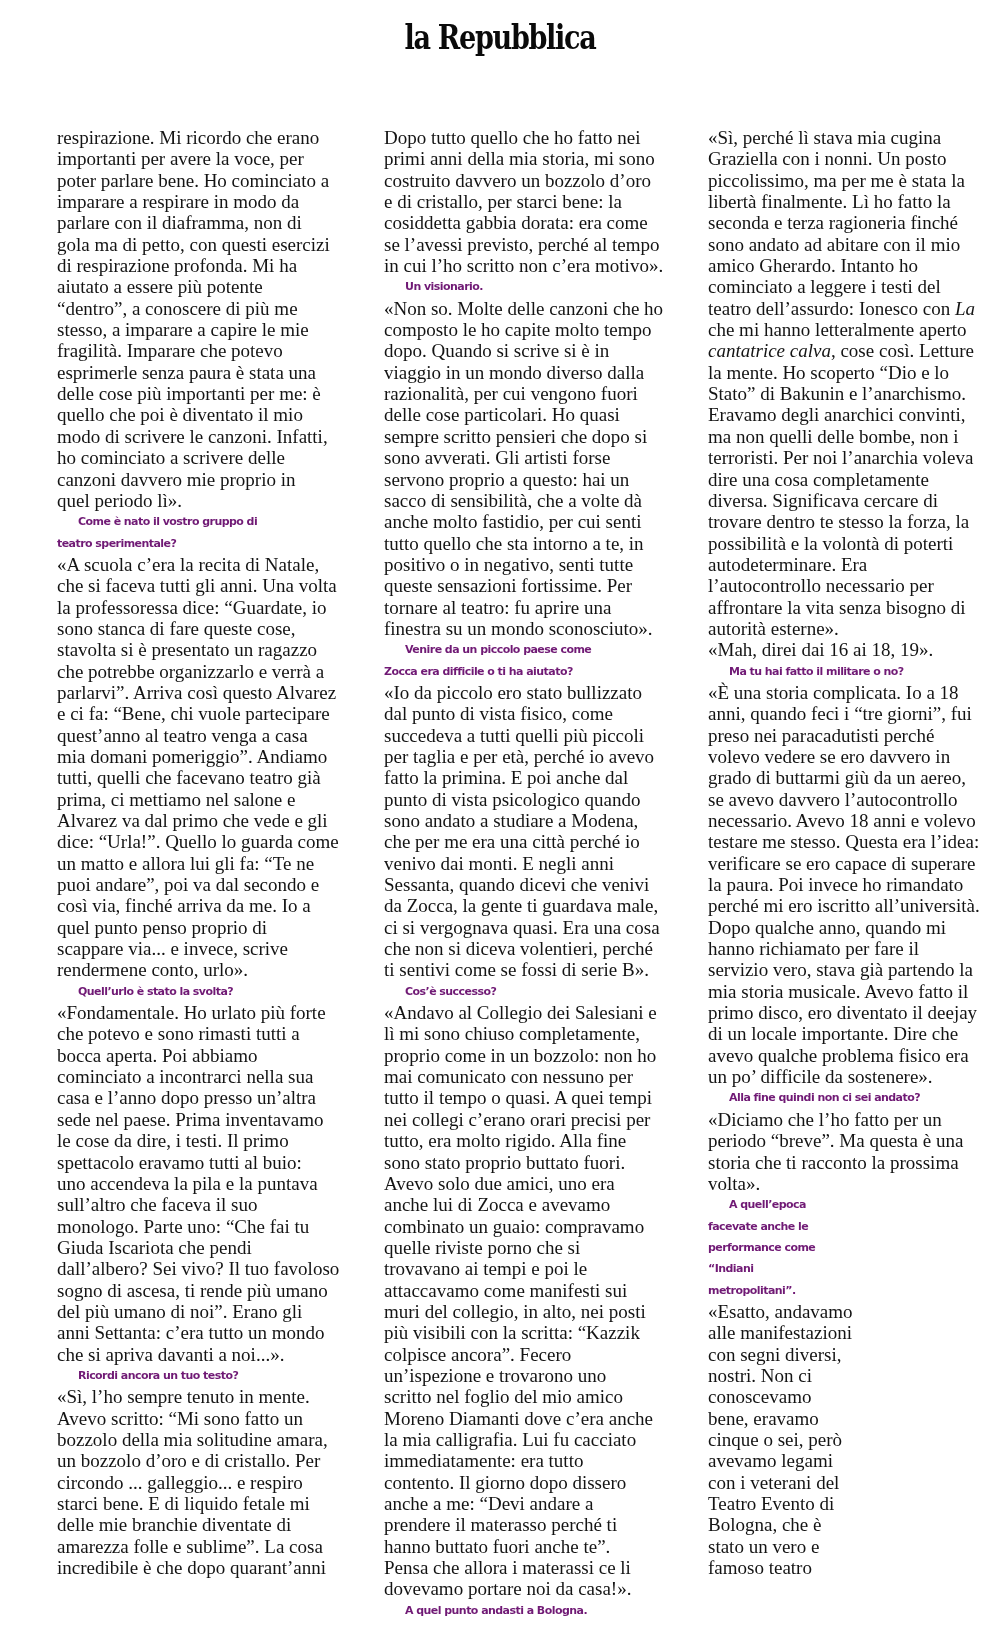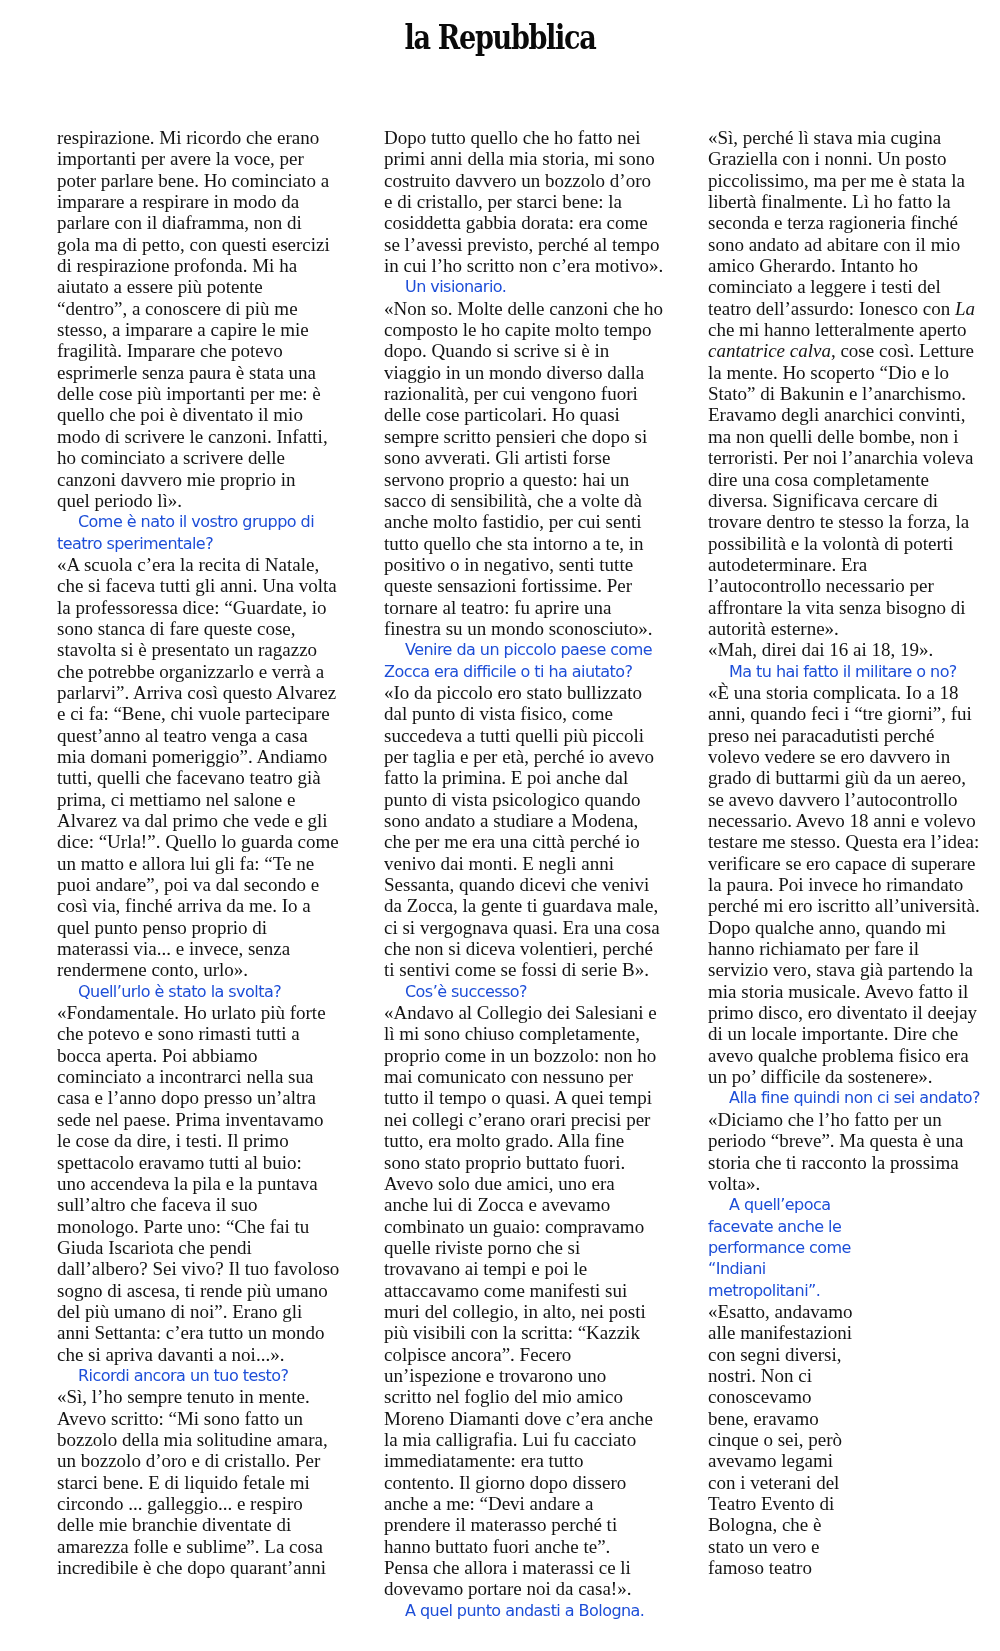--- a/index.html
+++ b/index.html
@@ -39,24 +39,24 @@
     }
     .col-1 { left: 29px; width: 315px; }
     .col-2 { left: 356px; width: 310px; }
     .col-3 { left: 680px; width: 315px; }
     .line {
       display: block;
       height: 21.35px;
     }
     .q {
       font-family: "DejaVu Sans", "Liberation Sans", sans-serif;
-      font-weight: normal;
-      font-size: 16px;
+      font-weight: bold;
+      font-size: 11px;
       letter-spacing: -0.55px;
-      color: #1d4ed8;
+      color: #701a75;
     }
     .indent { padding-left: 21px; }
     .it { font-style: italic; }
   </style>
 </head>
 <body>
 
 <div class="masthead">la Repubblica</div>
 
 <div class="column col-1">
@@ -91,21 +91,21 @@
     <span class="line">quest’anno al teatro venga a casa</span>
     <span class="line">mia domani pomeriggio”. Andiamo</span>
     <span class="line">tutti, quelli che facevano teatro già</span>
     <span class="line">prima, ci mettiamo nel salone e</span>
     <span class="line">Alvarez va dal primo che vede e gli</span>
     <span class="line">dice: “Urla!”. Quello lo guarda come</span>
     <span class="line">un matto e allora lui gli fa: “Te ne</span>
     <span class="line">puoi andare”, poi va dal secondo e</span>
     <span class="line">così via, finché arriva da me. Io a</span>
     <span class="line">quel punto penso proprio di</span>
-    <span class="line">materassi via... e invece, senza</span>
+    <span class="line">scappare via... e invece, scrive</span>
     <span class="line">rendermene conto, urlo».</span>
     <span class="line q indent">Quell’urlo è stato la svolta?</span>
     <span class="line">«Fondamentale. Ho urlato più forte</span>
     <span class="line">che potevo e sono rimasti tutti a</span>
     <span class="line">bocca aperta. Poi abbiamo</span>
     <span class="line">cominciato a incontrarci nella sua</span>
     <span class="line">casa e l’anno dopo presso un’altra</span>
     <span class="line">sede nel paese. Prima inventavamo</span>
     <span class="line">le cose da dire, i testi. Il primo</span>
     <span class="line">spettacolo eravamo tutti al buio:</span>
@@ -116,22 +116,22 @@
     <span class="line">dall’albero? Sei vivo? Il tuo favoloso</span>
     <span class="line">sogno di ascesa, ti rende più umano</span>
     <span class="line">del più umano di noi”. Erano gli</span>
     <span class="line">anni Settanta: c’era tutto un mondo</span>
     <span class="line">che si apriva davanti a noi...».</span>
     <span class="line q indent">Ricordi ancora un tuo testo?</span>
     <span class="line">«Sì, l’ho sempre tenuto in mente.</span>
     <span class="line">Avevo scritto: “Mi sono fatto un</span>
     <span class="line">bozzolo della mia solitudine amara,</span>
     <span class="line">un bozzolo d’oro e di cristallo. Per</span>
+    <span class="line">circondo ... galleggio... e respiro</span>
     <span class="line">starci bene. E di liquido fetale mi</span>
-    <span class="line">circondo ... galleggio... e respiro</span>
     <span class="line">delle mie branchie diventate di</span>
     <span class="line">amarezza folle e sublime”. La cosa</span>
     <span class="line">incredibile è che dopo quarant’anni</span>
   </div>
 <div class="column col-2">
     <span class="line">Dopo tutto quello che ho fatto nei</span>
     <span class="line">primi anni della mia storia, mi sono</span>
     <span class="line">costruito davvero un bozzolo d’oro</span>
     <span class="line">e di cristallo, per starci bene: la</span>
     <span class="line">cosiddetta gabbia dorata: era come</span>
@@ -170,21 +170,21 @@
     <span class="line">ci si vergognava quasi. Era una cosa</span>
     <span class="line">che non si diceva volentieri, perché</span>
     <span class="line">ti sentivi come se fossi di serie B».</span>
     <span class="line q indent">Cos’è successo?</span>
     <span class="line">«Andavo al Collegio dei Salesiani e</span>
     <span class="line">lì mi sono chiuso completamente,</span>
     <span class="line">proprio come in un bozzolo: non ho</span>
     <span class="line">mai comunicato con nessuno per</span>
     <span class="line">tutto il tempo o quasi. A quei tempi</span>
     <span class="line">nei collegi c’erano orari precisi per</span>
-    <span class="line">tutto, era molto grado. Alla fine</span>
+    <span class="line">tutto, era molto rigido. Alla fine</span>
     <span class="line">sono stato proprio buttato fuori.</span>
     <span class="line">Avevo solo due amici, uno era</span>
     <span class="line">anche lui di Zocca e avevamo</span>
     <span class="line">combinato un guaio: compravamo</span>
     <span class="line">quelle riviste porno che si</span>
     <span class="line">trovavano ai tempi e poi le</span>
     <span class="line">attaccavamo come manifesti sui</span>
     <span class="line">muri del collegio, in alto, nei posti</span>
     <span class="line">più visibili con la scritta: “Kazzik</span>
     <span class="line">colpisce ancora”. Fecero</span>

